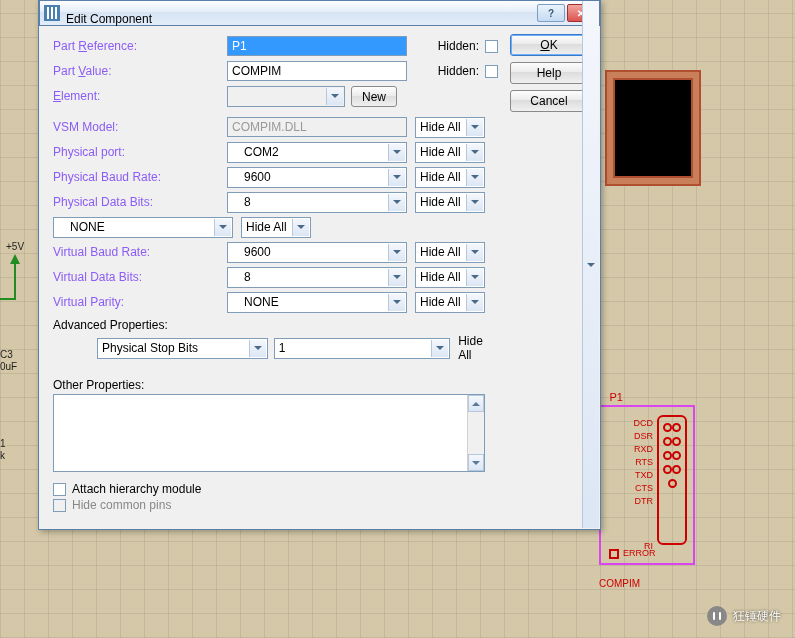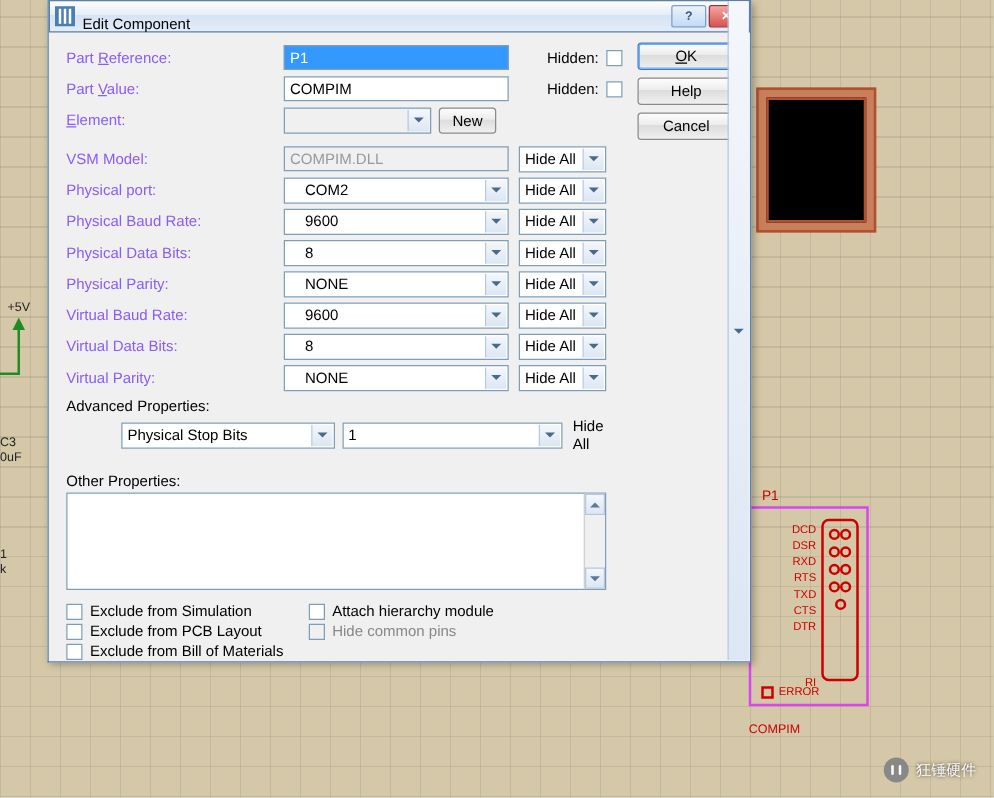--- a/index.html
+++ b/index.html
@@ -222,21 +222,20 @@
             <span>8</span>
             <span class="combo-arrow"></span>
           </div>
         <div class="hide-combo">
             <span>Hide All</span>
             <span class="combo-arrow"></span>
           </div>
       </div>
 
       <div class="row">
-        <span class="lbl">Physical Parity:</span>
         <div class="combo">
             <span>NONE</span>
             <span class="combo-arrow"></span>
           </div>
         <div class="hide-combo">
             <span>Hide All</span>
             <span class="combo-arrow"></span>
           </div>
       </div>
 
@@ -291,34 +290,20 @@
 
       <div class="other-label">Other Properties:</div>
       <div class="textarea">
         <div class="scrollbar">
           <div class="sb-btn up"></div>
           <div class="sb-btn dn"></div>
         </div>
       </div>
 
       <div class="checks">
-        <div class="checks-col">
-          <div class="chk-row">
-              <span class="chkbox"></span>
-              <span>Exclude from Simulation</span>
-            </div>
-          <div class="chk-row">
-              <span class="chkbox"></span>
-              <span>Exclude from PCB Layout</span>
-            </div>
-          <div class="chk-row">
-              <span class="chkbox"></span>
-              <span>Exclude from Bill of Materials</span>
-            </div>
-        </div>
         <div class="checks-col">
           <div class="chk-row">
               <span class="chkbox"></span>
               <span>Attach hierarchy module</span>
             </div>
           <div class="chk-row dis">
               <span class="chkbox" style="background:#f0f0f0;"></span>
               <span>Hide common pins</span>
             </div>
         </div>

